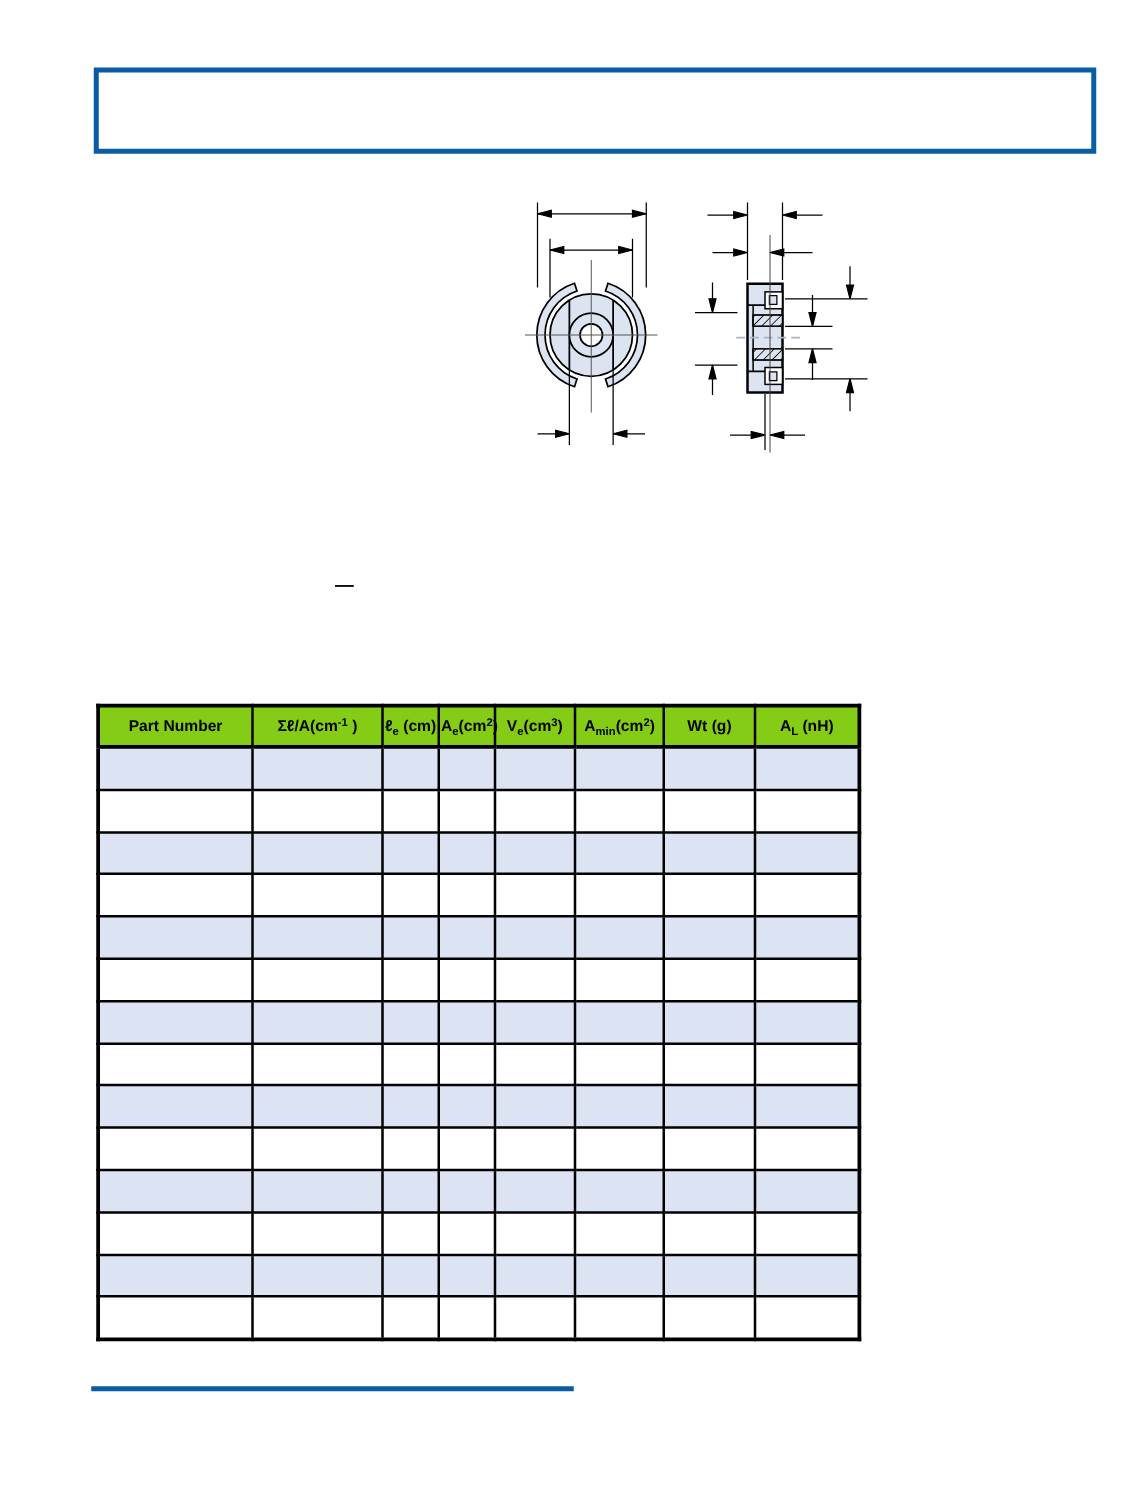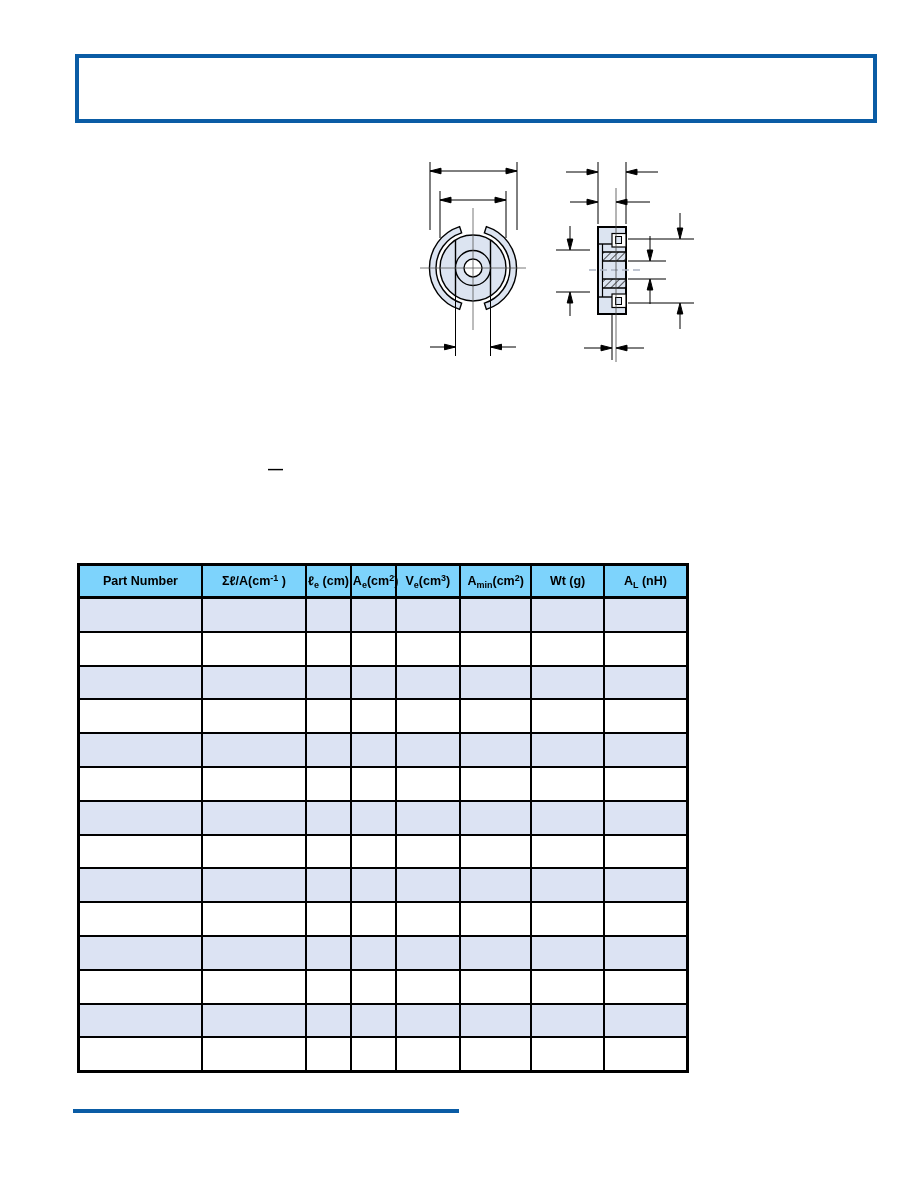--- a/index.html
+++ b/index.html
@@ -20,21 +20,21 @@
   
   #diagram{position:absolute;left:380px;top:148px;width:330px;height:225px;}
   
   #dim-table{
     position:absolute;left:77px;top:563px;width:612px;height:507px;
     border-collapse:collapse;table-layout:fixed;
     border:3px solid #000;
   }
   #dim-table th{
     border:2.5px solid #000;border-bottom:3px solid #000;
-    background:#7dd3fc;font-size:12.5px;font-weight:bold;color:#000;
+    background:#84cc16;font-size:12.5px;font-weight:bold;color:#000;
     text-align:center;vertical-align:middle;height:30px;padding:0 1px;white-space:nowrap;
   }
   #dim-table td{
     border:2px solid #000;background:#fff;height:31.8px;padding:0;
   }
   #dim-table tr.stripe td{background:var(--stripe,#dce3f3);}
   #dim-table .sup{font-size:9px;position:relative;top:-4.5px;}
   #dim-table .sub{font-size:9px;position:relative;top:3px;}
   .c0{width:121px}.c1{width:102px}.c2{width:44px}.c3{width:44px}
   .c4{width:63px}.c5{width:70px}.c6{width:71px}.c7{width:82px}

